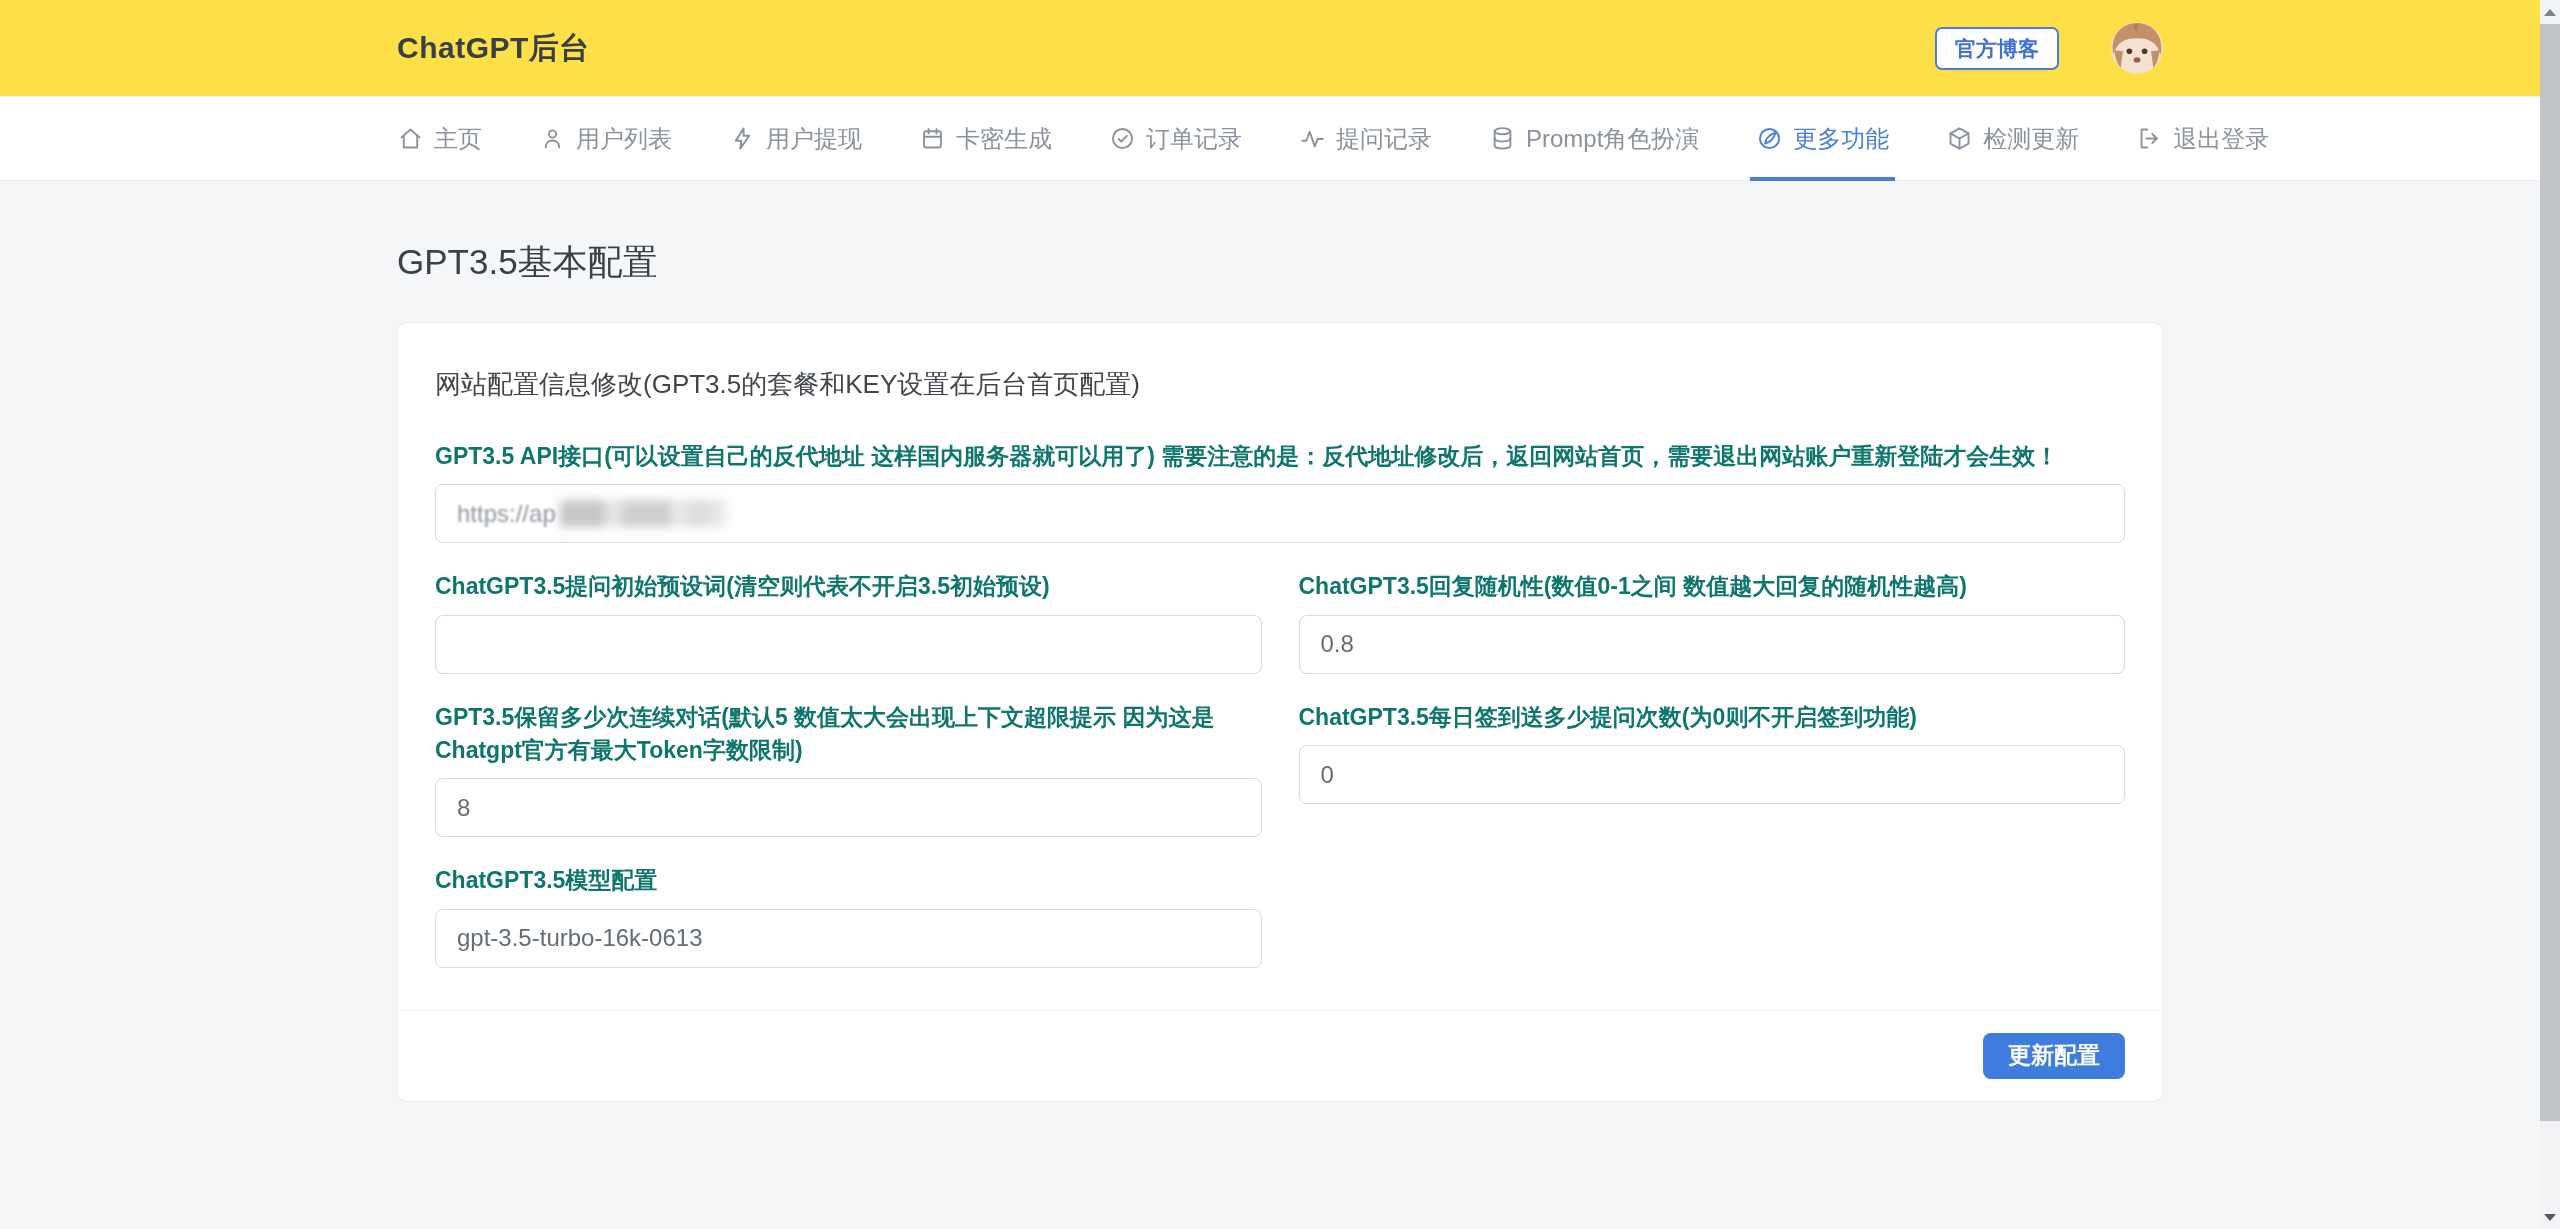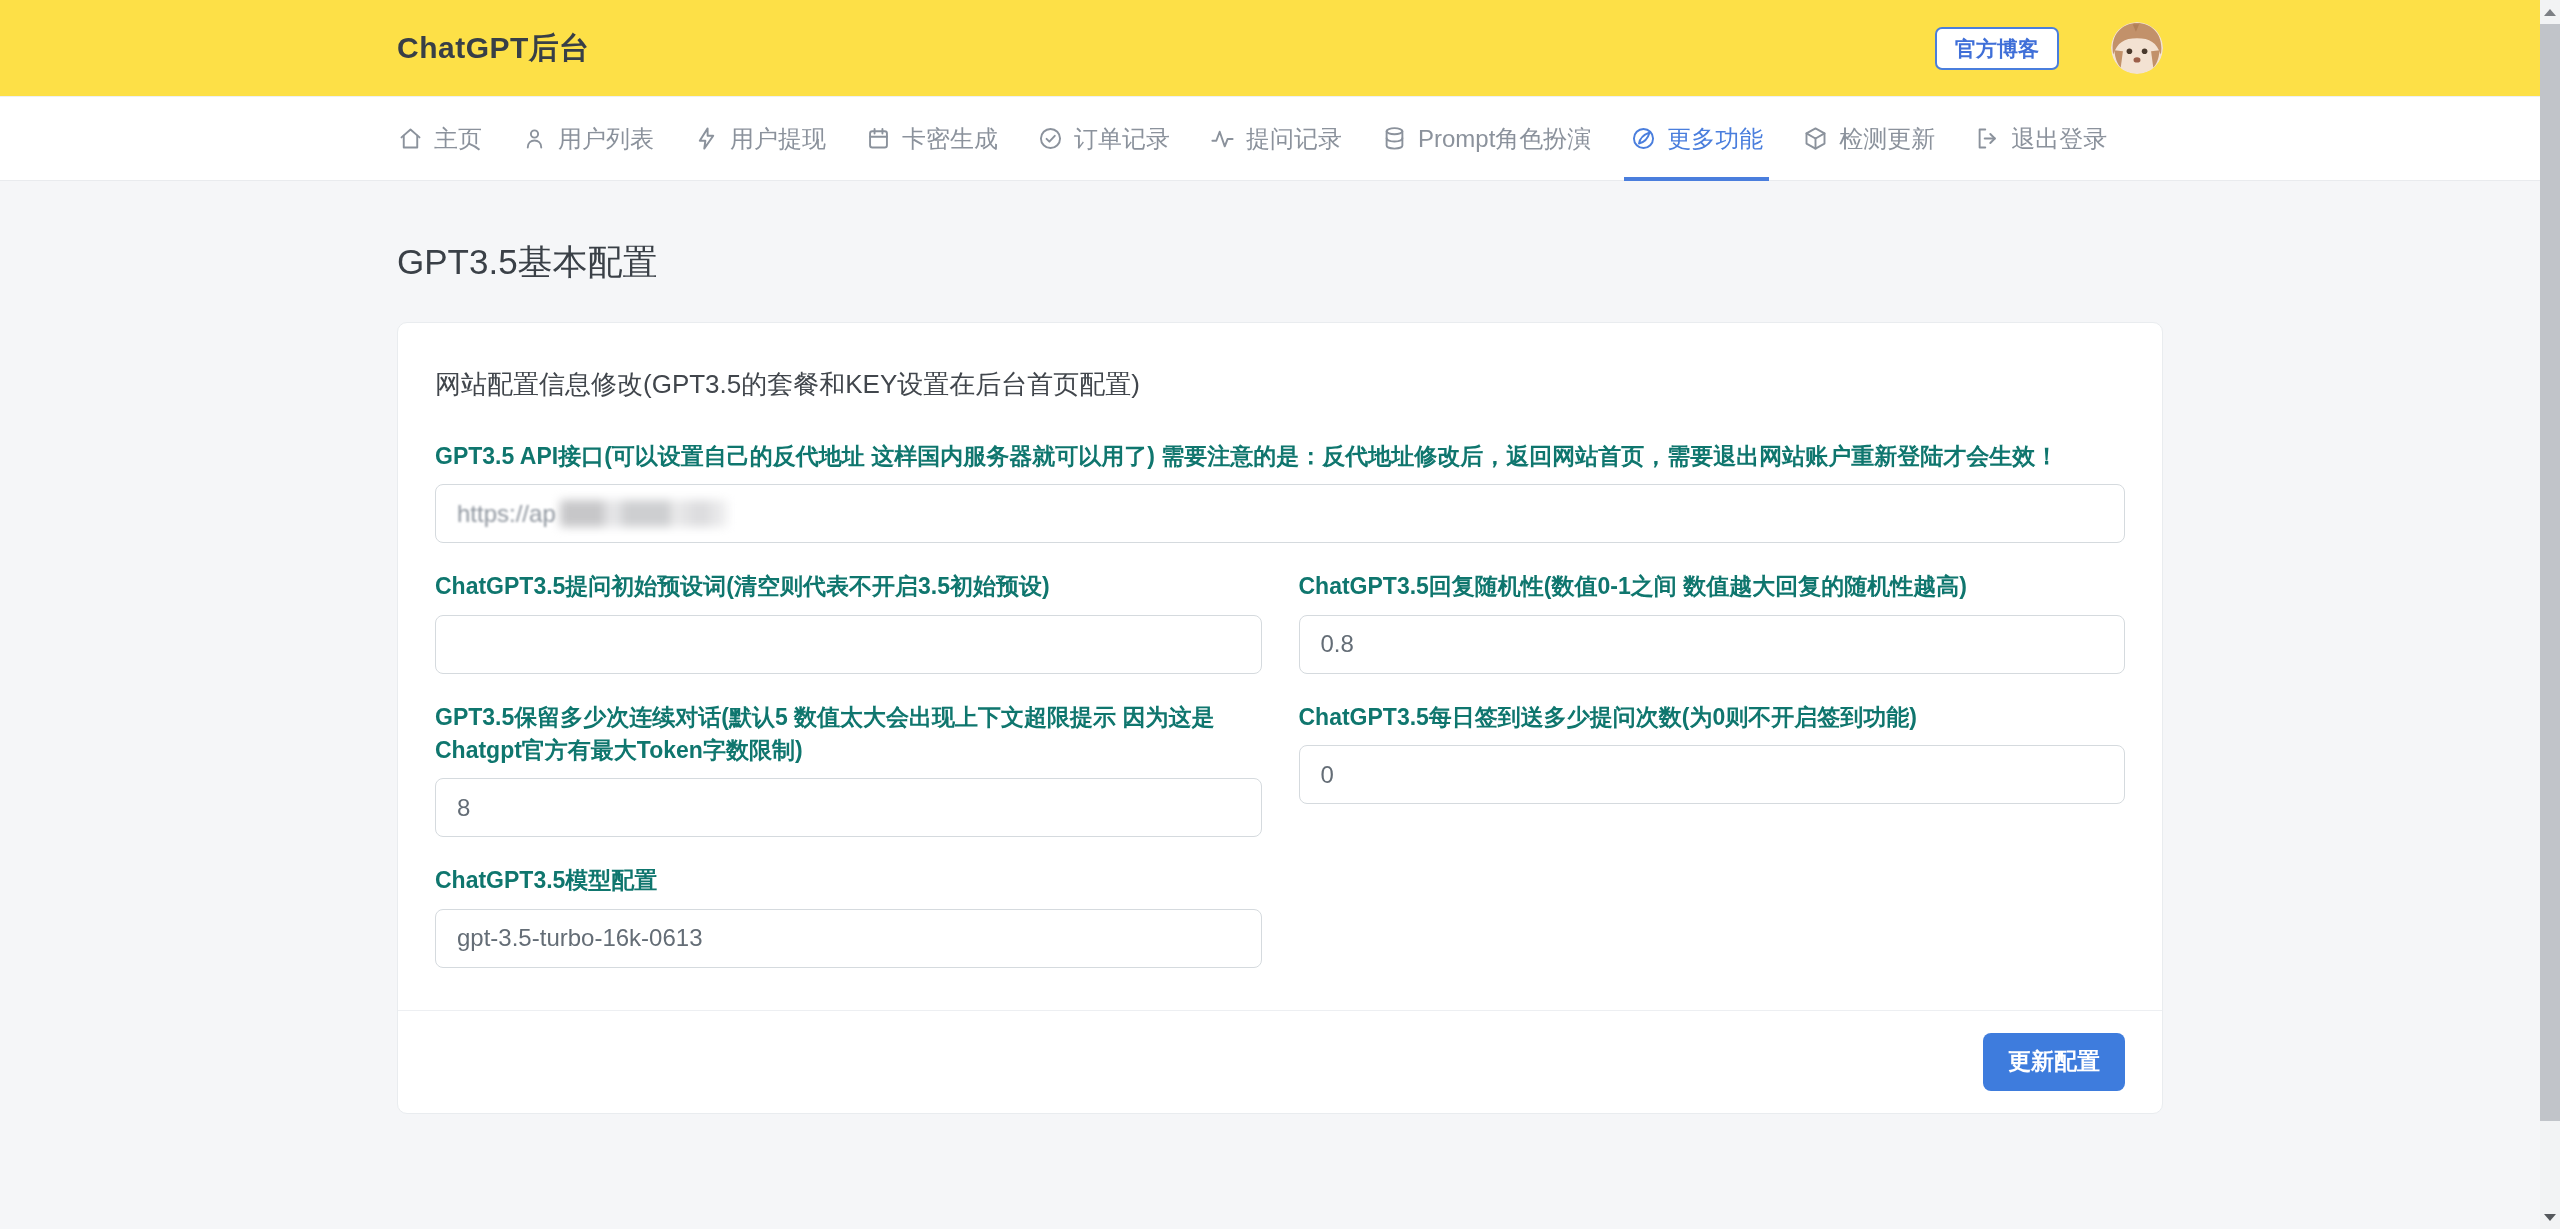--- a/index.html
+++ b/index.html
@@ -19,21 +19,21 @@
   .blog-btn {
     border: 2px solid #4a7edd; color: #3f6fd8; background: #fff;
     font-size: 21px; font-weight: 600; padding: 9px 18px; border-radius: 7px;
     font-family: inherit; cursor: pointer; line-height: 1;
   }
   .avatar { width: 52px; height: 52px; border-radius: 50%; overflow: hidden; cursor: pointer; flex: none; }
   .avatar svg { display: block; width: 100%; height: 100%; }
 
   
   .navbar { height: 84px; background: #ffffff; border-bottom: 1px solid #e9ebee; }
-  .nav-inner { height: 100%; display: flex; align-items: center; gap: 39px; }
+  .nav-inner { height: 100%; display: flex; align-items: center; gap: 57px; }
   .nav-item {
     display: flex; align-items: center; gap: 10px; height: 100%;
     color: #8b929c; font-size: 24px; cursor: pointer; position: relative; white-space: nowrap;
   }
   .nav-item svg { width: 27px; height: 27px; flex: none; }
   .nav-item.active { color: #4a7edd; }
   .nav-item.active::after {
     content: ""; position: absolute; left: -6px; right: -6px; bottom: -1px;
     height: 4px; background: #4a7edd;
   }
@@ -75,21 +75,21 @@
     border-radius: 3px; filter: blur(5px);
     background: linear-gradient(90deg,#c7c7c9 0%,#c7c7c9 26%,#e4e4e6 26%,#e4e4e6 37%,#cecfd1 37%,#cecfd1 66%,#ededee 66%,#dadadc 84%,#f2f2f3 100%);
   }
 
   .card-footer {
     border-top: 1px solid #edeff2; padding: 22px 37px;
     display: flex; justify-content: flex-end; align-items: center;
   }
   .submit-btn {
     background: #3e7cdd; color: #ffffff; border: none; border-radius: 8px;
-    height: 58px; padding: 0 25px; font-size: 23px; font-weight: 700;
+    height: 46px; padding: 0 25px; font-size: 23px; font-weight: 700;
     font-family: inherit; cursor: pointer;
   }
 
   
   .scrollbar {
     position: absolute; top: 0; right: 0; width: 20px; height: 1229px;
     background: #f2f3f4; z-index: 50;
   }
   .sb-arrow { position: absolute; left: 0; width: 20px; height: 24px; display: flex; align-items: center; justify-content: center; }
   .sb-arrow.up { top: 0; }

